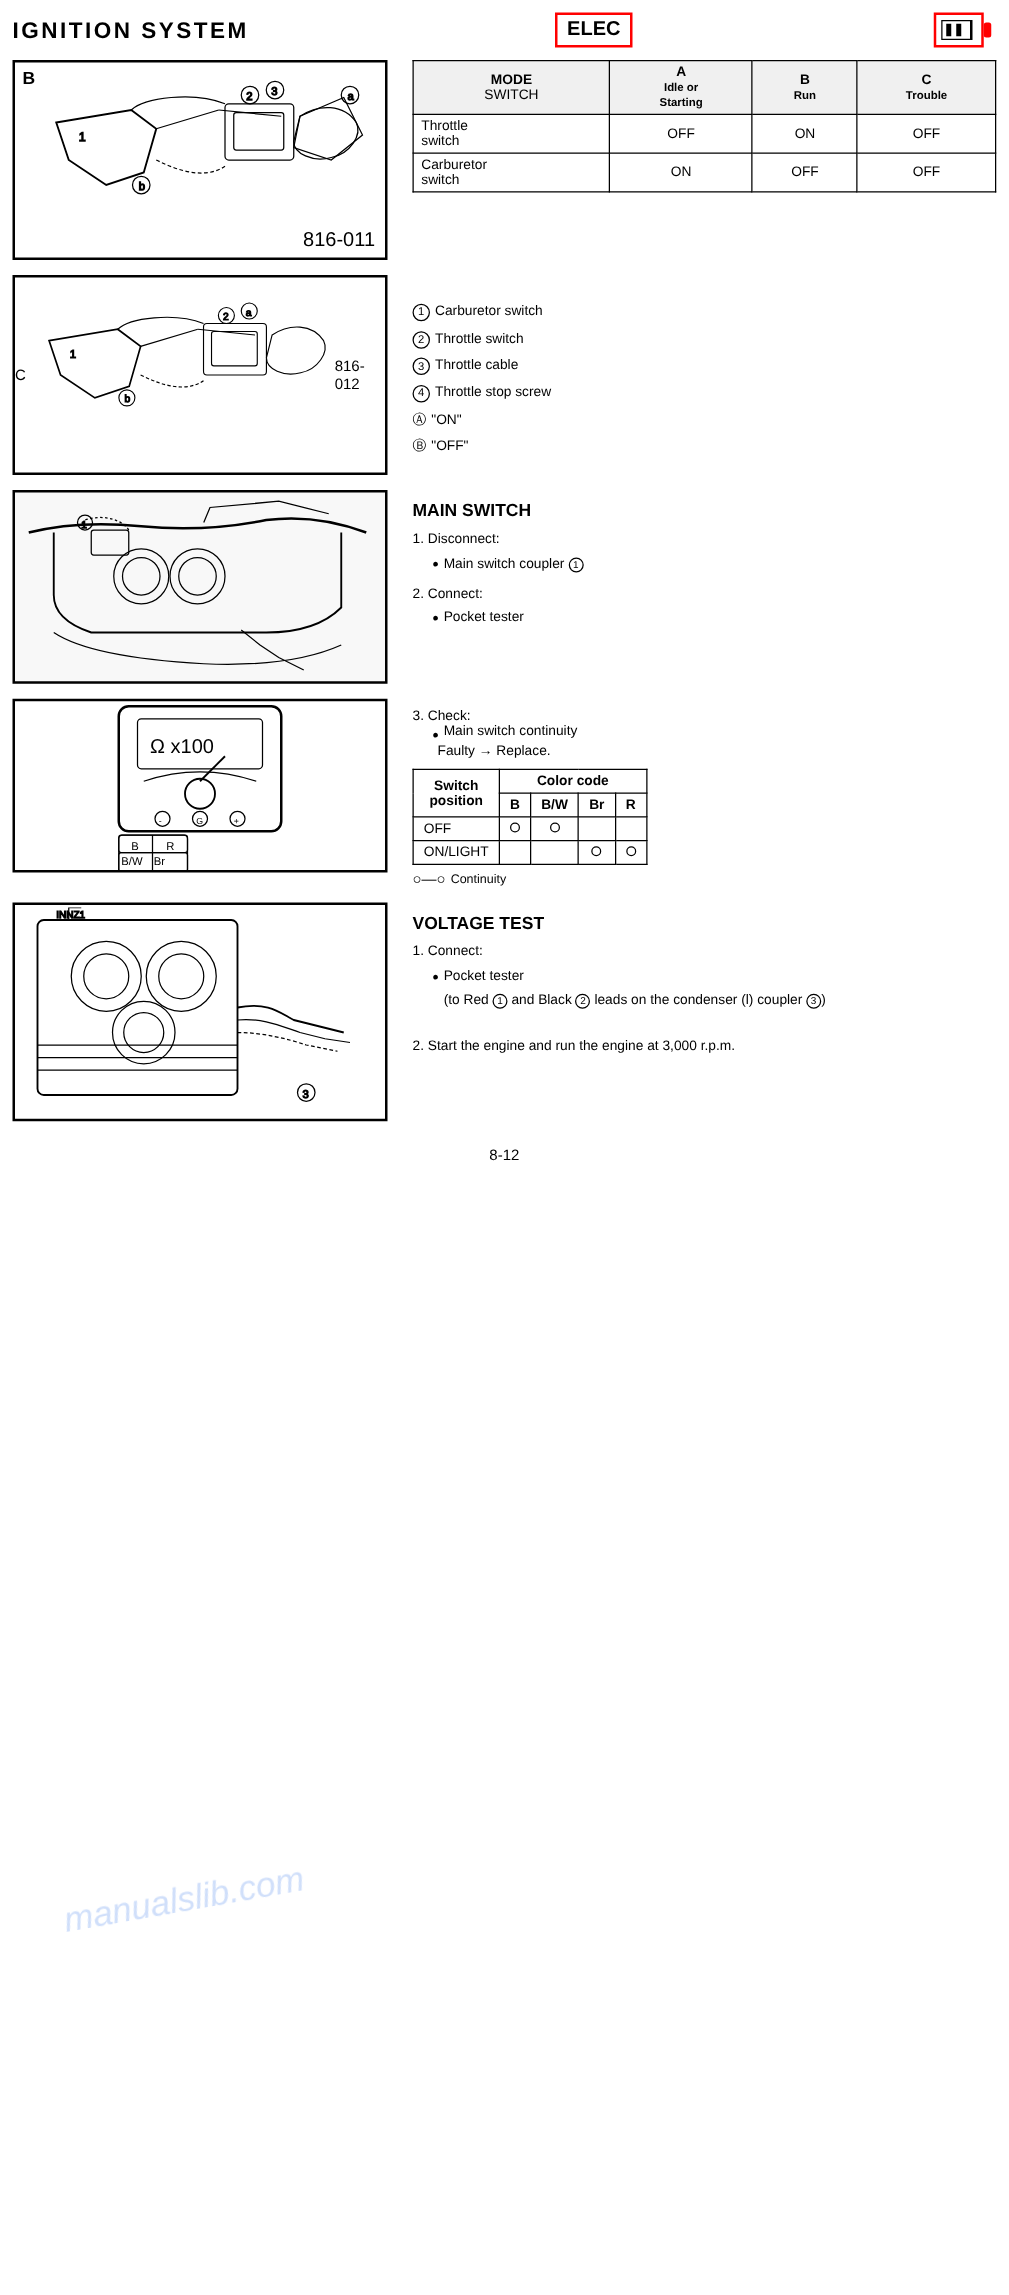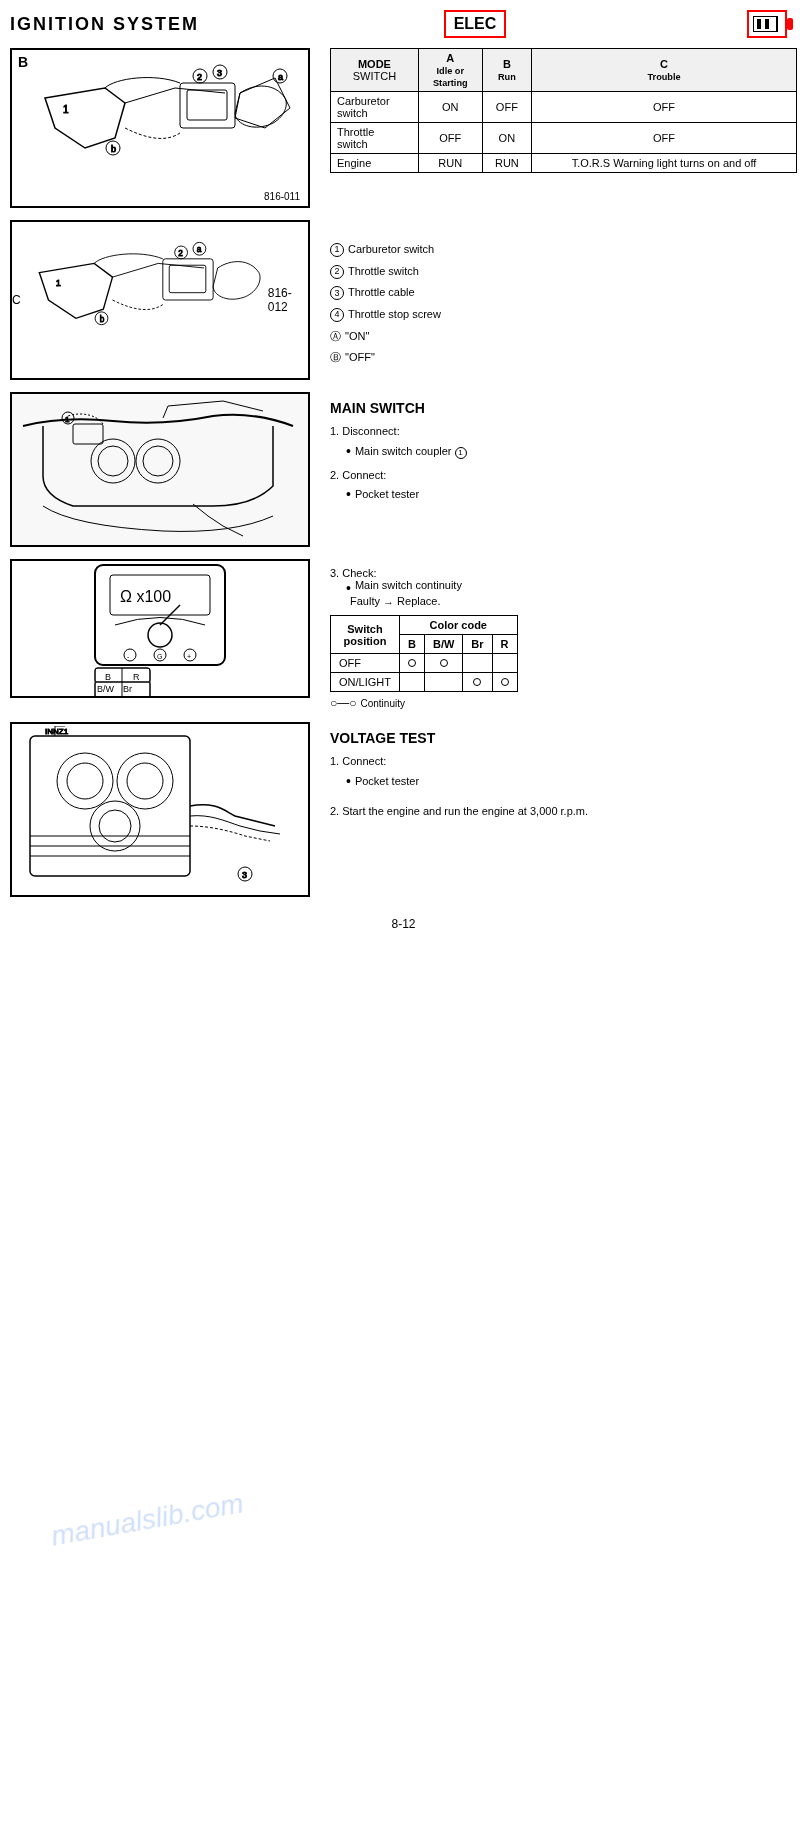--- a/index.html
+++ b/index.html
@@ -99,21 +99,21 @@
       top: 4px;
       left: 6px;
       font-weight: bold;
       font-size: 14px;
     }
 
     .diagram-box .fig-num {
       position: absolute;
       bottom: 4px;
       right: 8px;
-      font-size: 10px;
+      font-size: 16px;
     }
 
     
     .mode-table {
       border-collapse: collapse;
       font-size: 11px;
       width: 100%;
     }
 
     .mode-table th, .mode-table td {
@@ -363,36 +363,30 @@
         <thead>
           <tr>
             <th>MODE<br><span style="font-weight:normal">SWITCH</span></th>
             <th>A<br><small>Idle or<br>Starting</small></th>
             <th>B<br><small>Run</small></th>
             <th>C<br><small>Trouble</small></th>
           </tr>
         </thead>
         <tbody>
           <tr>
-            <td class="left-align">Carburetor<br>switch</td>
-            <td>ON</td>
-            <td>OFF</td>
-            <td>OFF</td>
-          </tr>
-          <tr>
             <td class="left-align">Throttle<br>switch</td>
             <td>OFF</td>
             <td>ON</td>
             <td>OFF</td>
           </tr>
           <tr>
-            <td class="left-align">Engine</td>
-            <td>RUN</td>
-            <td>RUN</td>
-            <td>T.O.R.S Warning light turns on and off</td>
+            <td class="left-align">Carburetor<br>switch</td>
+            <td>ON</td>
+            <td>OFF</td>
+            <td>OFF</td>
           </tr>
         </tbody>
       </table>
     </div>
   </div>
 
   <div class="content-row">
 
     <div class="left-col">
       <div class="diagram-box2">
@@ -629,22 +623,26 @@
     <div class="right-col">
       <div class="voltage-section">
         <div class="section-title">VOLTAGE TEST</div>
         <ul class="instruction-list">
           <li>
             <span>1. Connect:</span>
             <div class="bullet-item">
               <span class="bullet-dot">•</span>
               <span>Pocket tester</span>
             </div>
+            <div class="bullet-item" style="font-size:11px;line-height:1.5">
+              <span class="bullet-dot" style="opacity:0">•</span>
+              <span>(to Red <span class="circled" style="font-size:8px;width:12px;height:12px">1</span> and Black <span class="circled" style="font-size:8px;width:12px;height:12px">2</span> leads on the condenser (l) coupler <span class="circled" style="font-size:8px;width:12px;height:12px">3</span>)</span>
+            </div>
           </li>
-          <li style="margin-top:10px">
+          <li style="margin-top:20px">
             <span>2. Start the engine and run the engine at 3,000 r.p.m.</span>
           </li>
         </ul>
       </div>
     </div>
   </div>
 
   <div class="page-number">8-12</div>
 
   <div class="watermark">manualslib.com</div>

